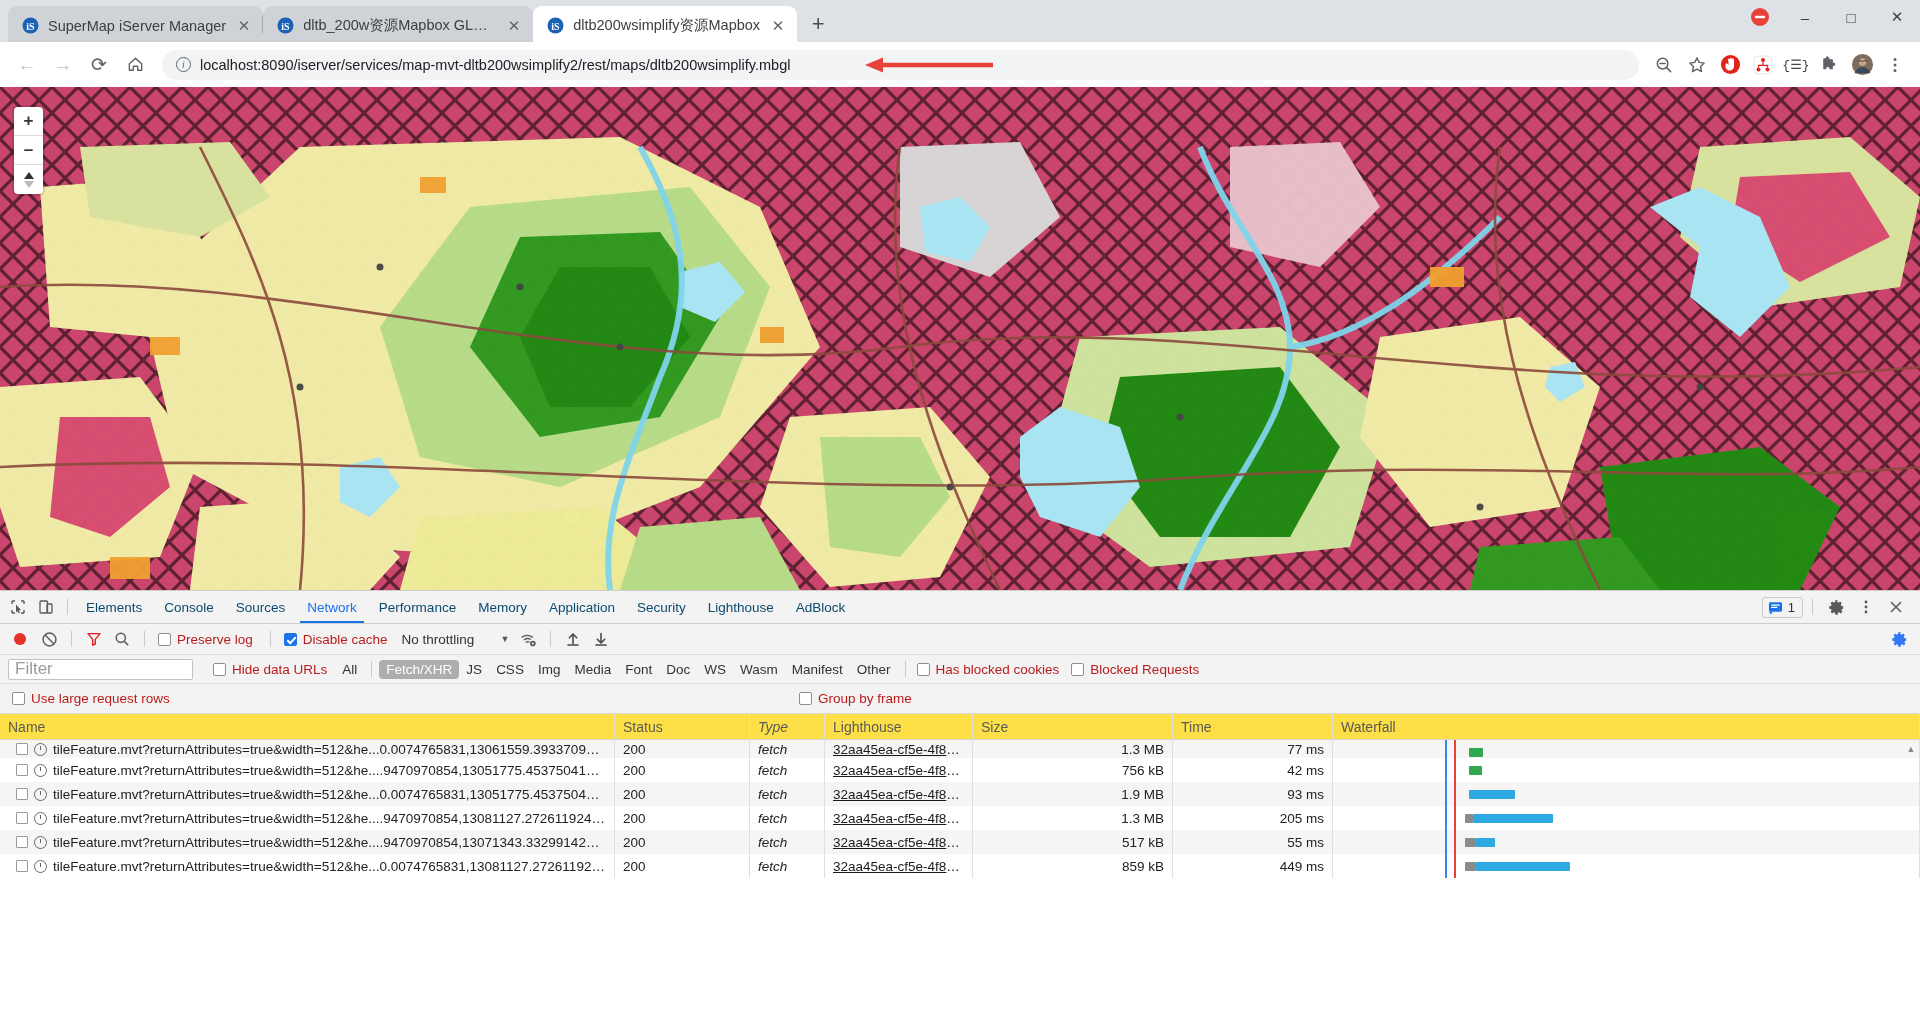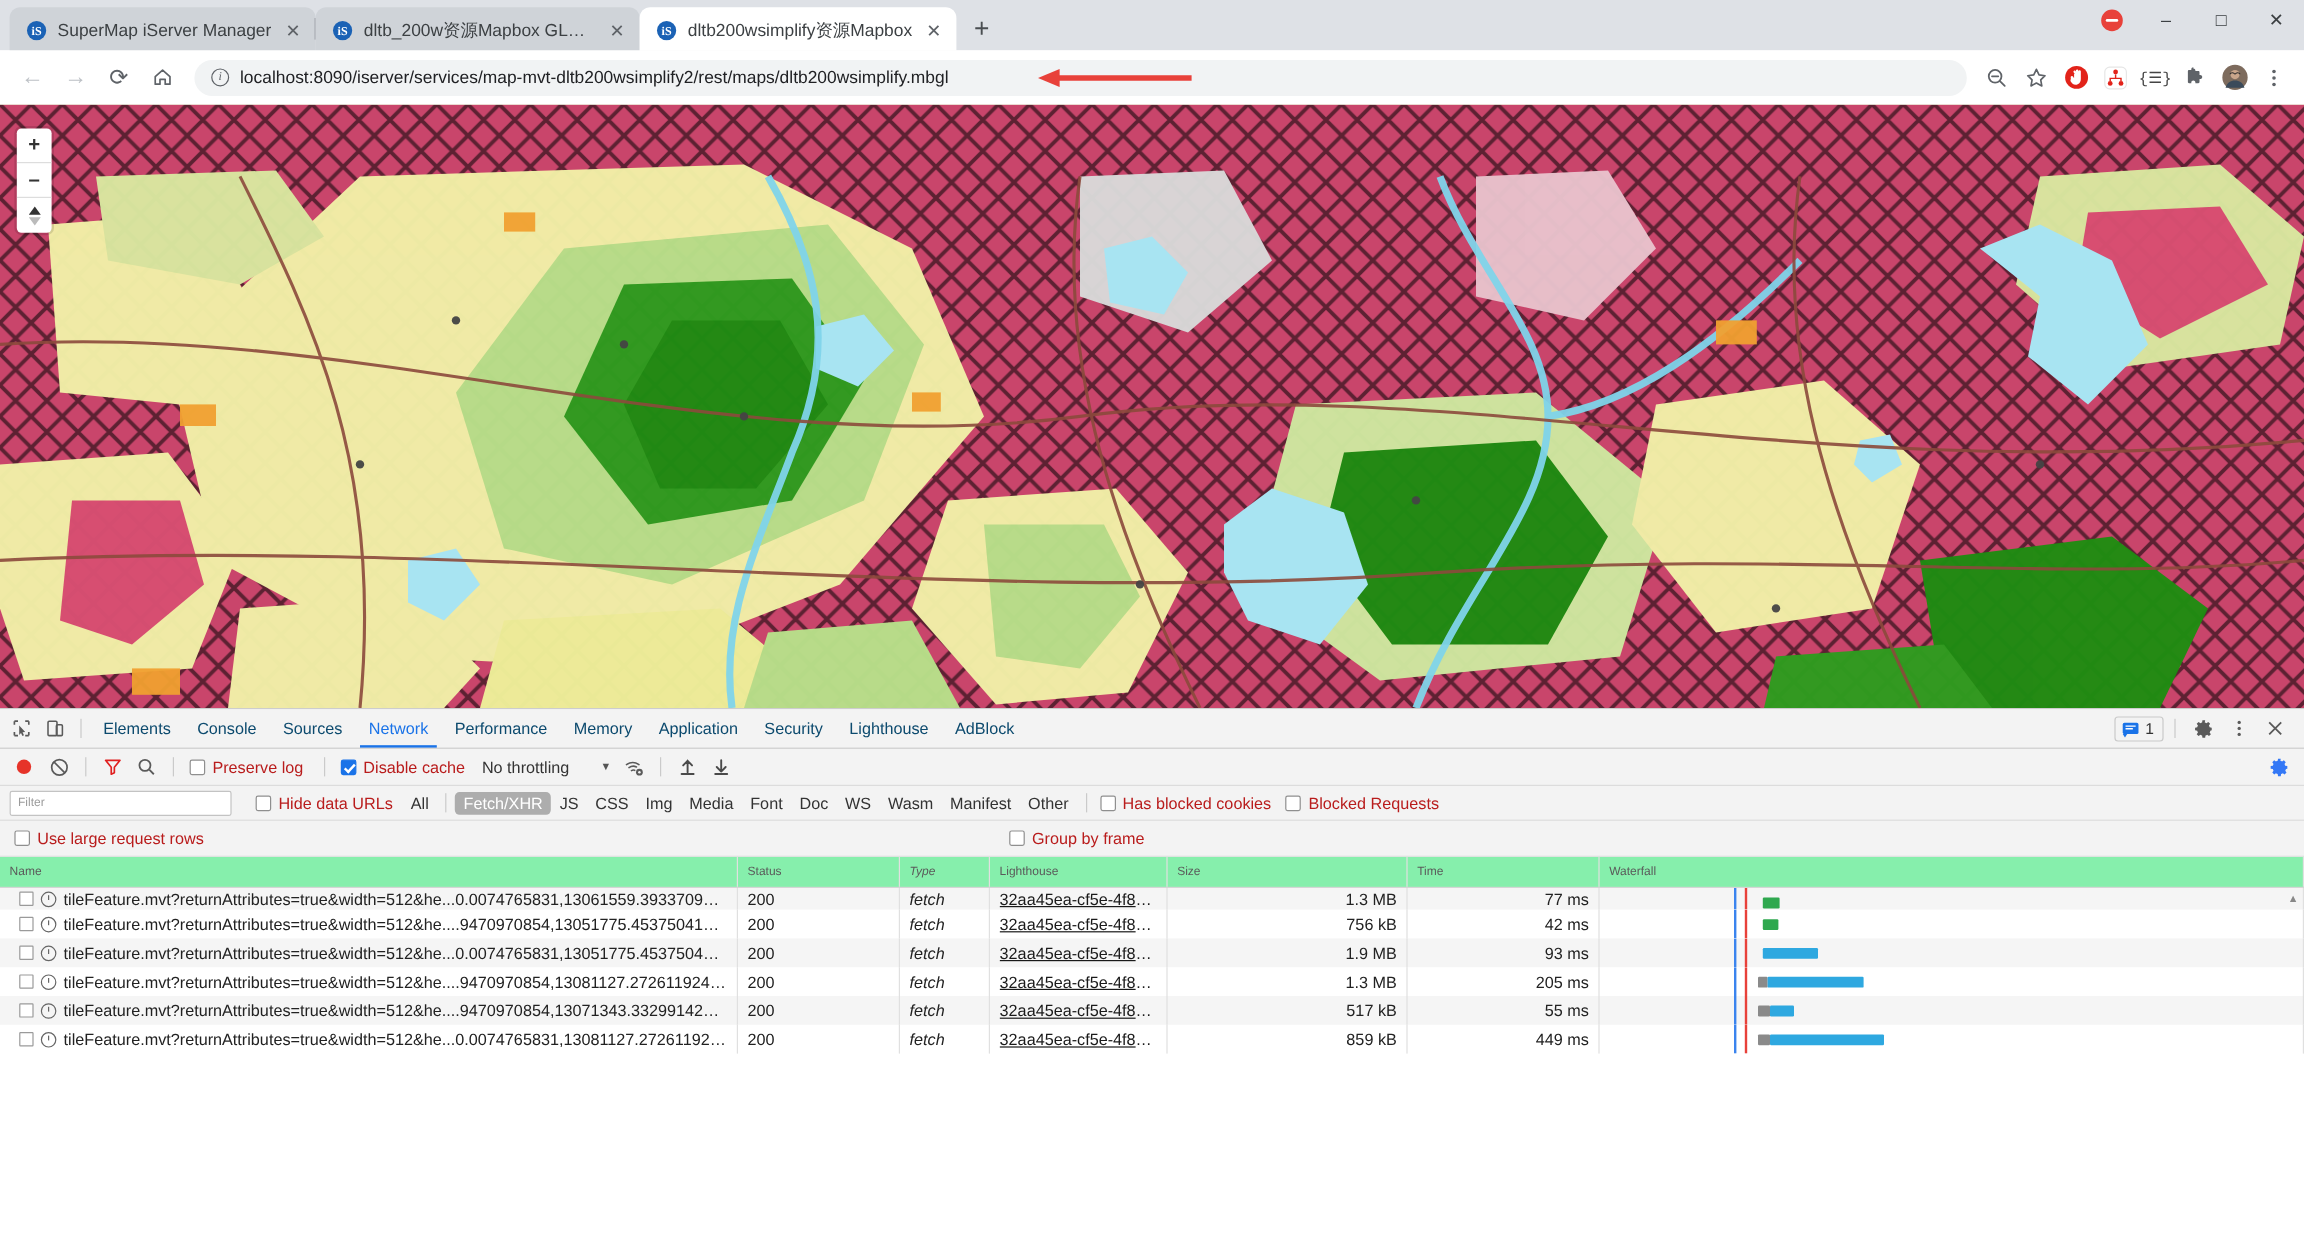--- a/index.html
+++ b/index.html
@@ -310,21 +310,21 @@
     gap: 0px;
     border-bottom: 1px solid #dcdcdc;
   }
   .filter-input {
     width: 185px; height: 21px;
     background: #fff;
     border: 1px solid #c3c3c3;
     border-radius: 2px;
     display: flex; align-items: center;
     padding: 0 6px;
-    font-size: 10px;
+    font-size: 17px;
     color: #9b9b9b;
     margin-right: 16px;
   }
   .ftype {
     padding: 2px 7px;
     font-size: 13.5px;
     color: #333;
     border-radius: 4px;
     white-space: nowrap;
   }
@@ -333,40 +333,40 @@
 
   .optrow {
     height: 29px;
     display: flex;
     align-items: center;
     padding: 0 8px;
     position: relative;
   }
   .optrow .right-opt {
     position: absolute;
-    left: 837px;
+    left: 795px;
   }
 
   
   .nw-table {
     flex: 1 1 auto;
     display: flex;
     flex-direction: column;
     background: #fff;
     border-top: 1px solid #dcdcdc;
     overflow: hidden;
     position: relative;
   }
   .nw-head {
     display: flex;
     height: 26px;
-    background: #86efac;
+    background: #fde047;
     border-bottom: 1px solid #d5d5d5;
     align-items: center;
-    font-size: 10px;
+    font-size: 14px;
     color: #5a5a5a;
   }
   .nw-head > div, .nw-row > div {
     padding: 0 8px;
     border-right: 1px solid #e0e0e0;
     height: 100%;
     display: flex;
     align-items: center;
     overflow: hidden;
     white-space: nowrap;

